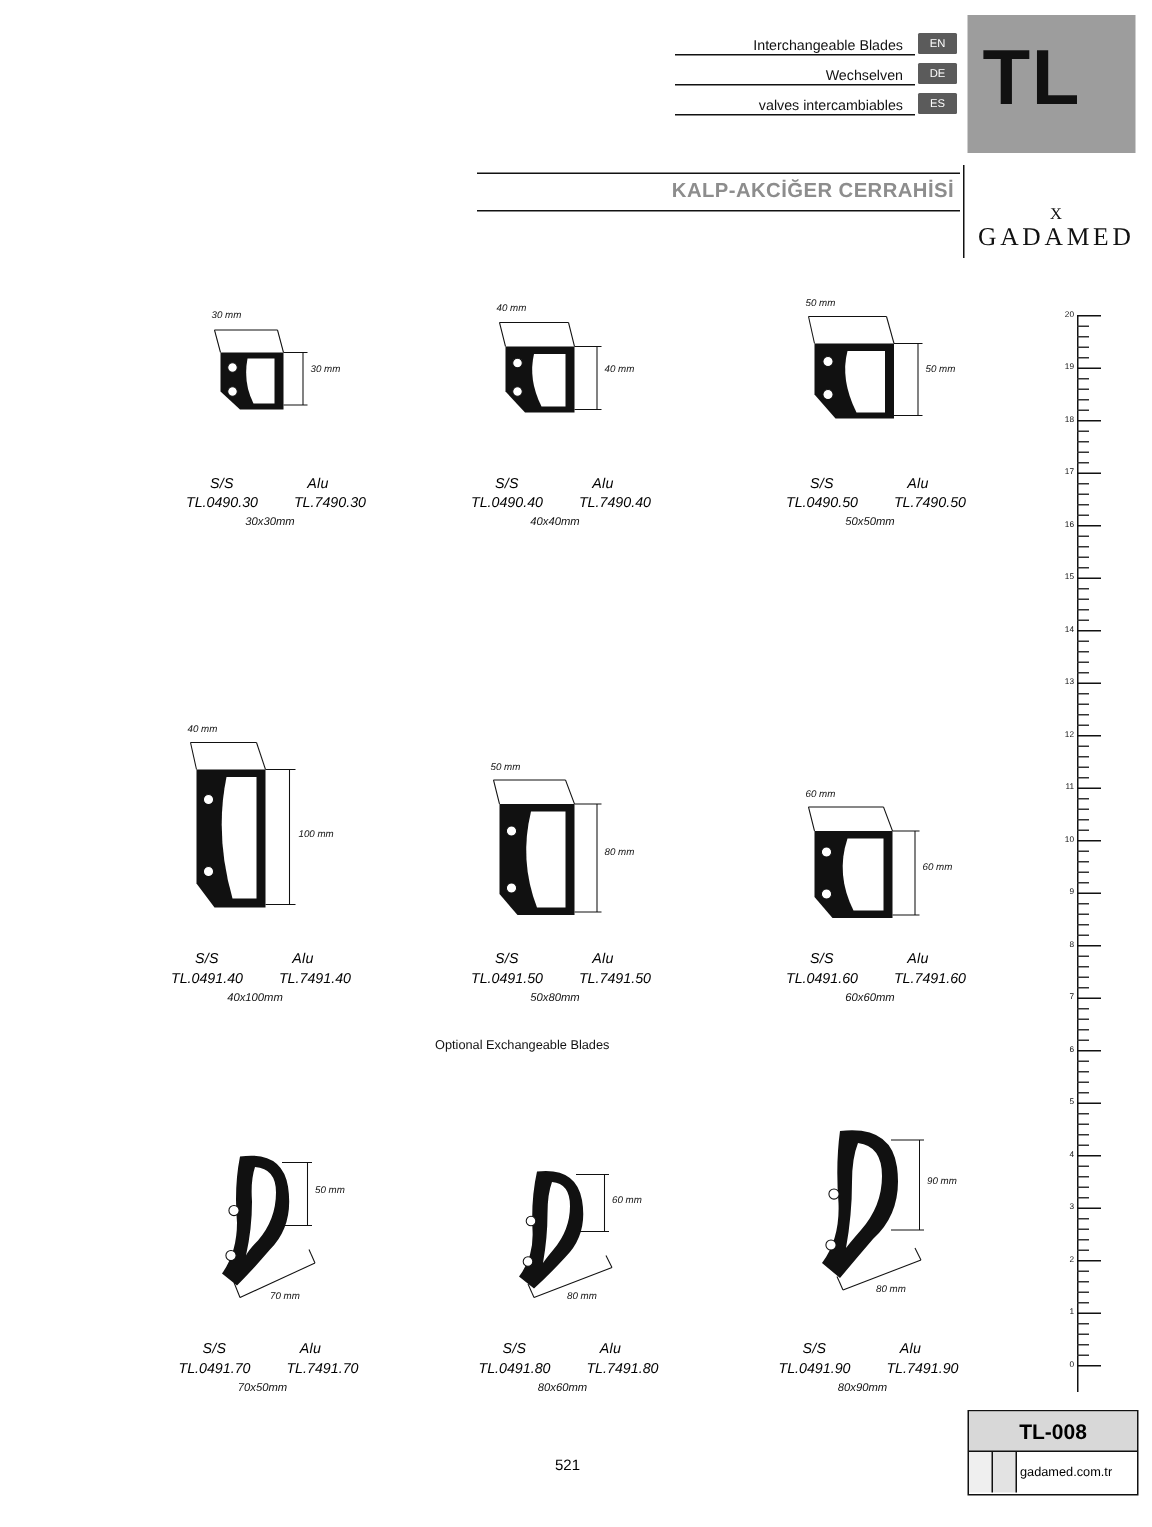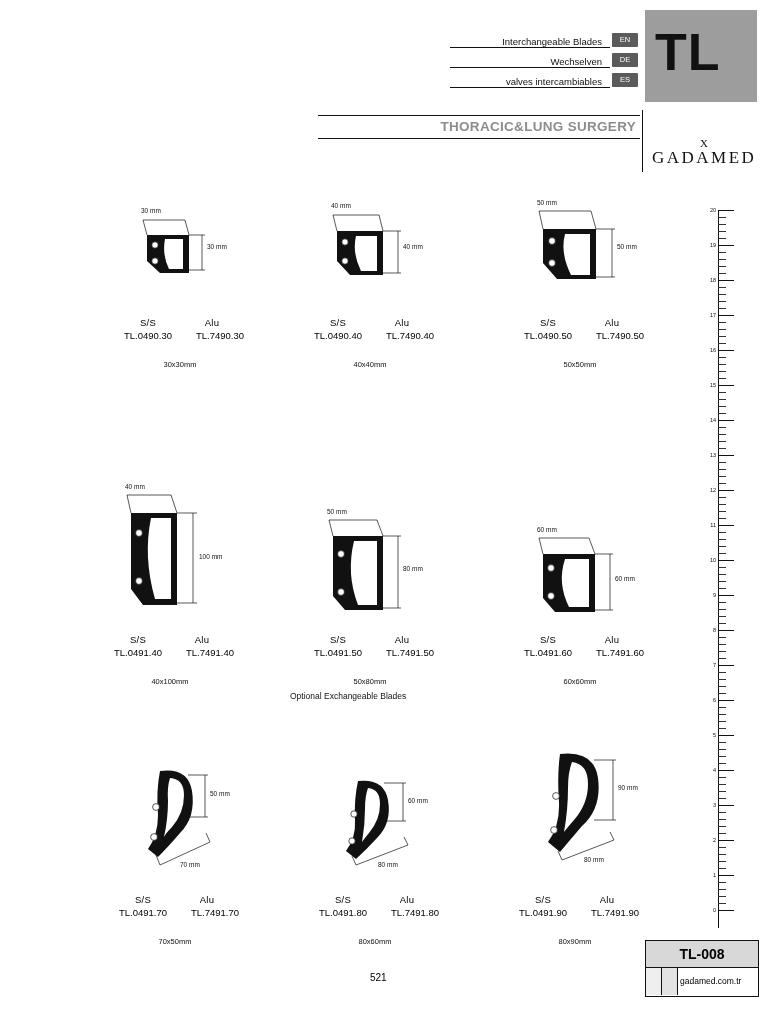--- a/index.html
+++ b/index.html
@@ -35,21 +35,21 @@
     font-size: 52px;
     font-weight: bold;
     letter-spacing: 1px;
     color: #111;
     font-family: "Liberation Sans", sans-serif;
   }
 
   .lang-rows {
     position: absolute;
     right: 130px;
-    top: 33px;
+    top: 22px;
     width: 200px;
   }
   .lang-row {
     position: relative;
     height: 18px;
     margin-bottom: 2px;
     text-align: right;
   }
   .lang-row .lbl {
     font-size: 9.5px;
@@ -183,20 +183,21 @@
   
   .grid {
     position: absolute;
     left: 0;
     top: 195px;
     width: 690px;
   }
   .prow {
     position: relative;
     height: 235px;
+    font-style: italic;
   }
   .cell {
     position: absolute;
     width: 230px;
     text-align: center;
   }
   .cell .art {
     position: relative;
     height: 118px;
   }
@@ -210,21 +211,21 @@
   .cell .mat span.a { display: inline-block; width: 64px; text-align: center;}
   .cell .mat span.b { display: inline-block; width: 64px; text-align: center;}
   .cell .codes {
     font-size: 9.5px;
     margin-top: 2px;
   }
   .cell .codes span.a { display: inline-block; width: 64px; text-align: center;}
   .cell .codes span.b { display: inline-block; width: 64px; text-align: right;}
   .cell .dim {
     font-size: 7.5px;
-    margin-top: 19px;
+    margin-top: 2px;
     color: #111;
   }
 
   .optional-note {
     position: absolute;
     left: 290px;
     top: 691px;
     font-size: 8.5px;
     color: #111;
   }
@@ -312,21 +313,21 @@
       <div class="ruleline"></div>
       <div class="lbl">valves intercambiables</div>
       <div class="tagwrap">
         <div class="tag">ES</div>
       </div>
     </div>
   </div>
 
   <div class="title-block">
     <div class="sep"></div>
-    <div class="t2">THORACIC&amp;LUNG SURGERY</div>
+    <div class="t1">KALP-AKCİĞER CERRAHİSİ</div>
     <div class="sep2"></div>
   </div>
   <div class="vbar"></div>
   <div class="brand">
     <span>GADAMED</span>
     <span class="xmark">X</span>
   </div>
 
   <div class="ruler">
     <div class="spine"></div>

